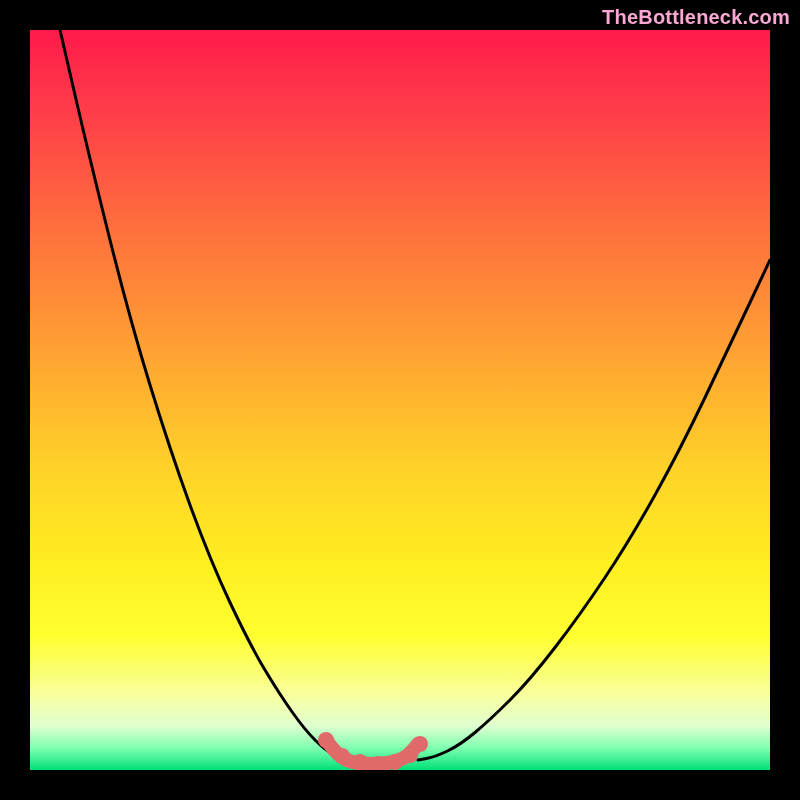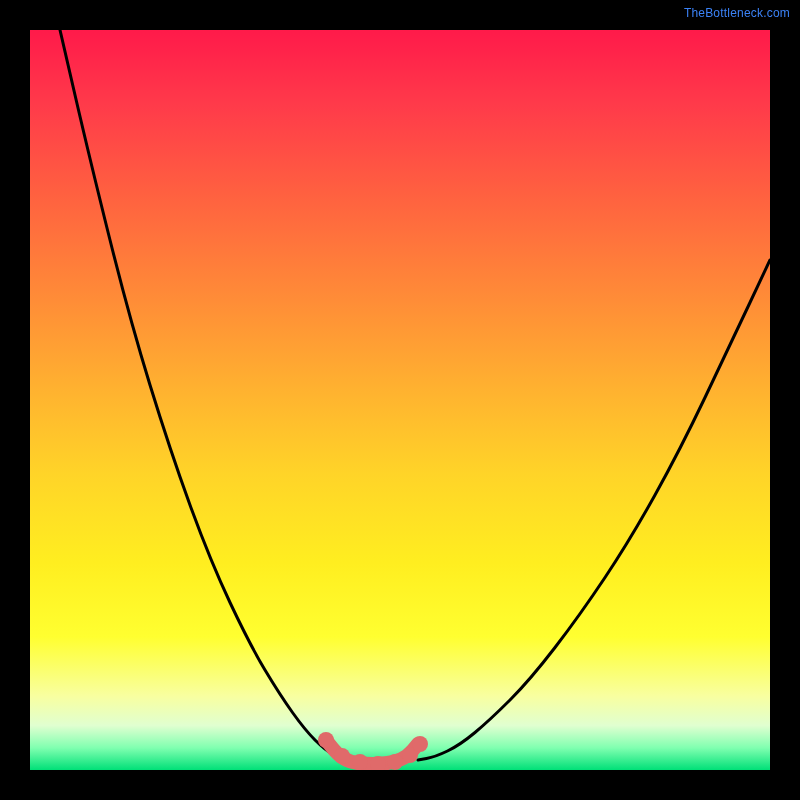--- a/index.html
+++ b/index.html
@@ -34,24 +34,24 @@
       #e0ffd0 94%,
       #80ffb0 97%,
       #00e078 100%
     );
   }
   .watermark {
     position: absolute;
     top: 6px;
     right: 10px;
     font-family: Arial, Helvetica, sans-serif;
-    font-size: 12px;
-    color: #3b82f6;
+    font-size: 20px;
+    color: #f9a8d4;
     letter-spacing: 0.2px;
-    font-weight: 400;
+    font-weight: 700;
   }
   svg.curves {
     position: absolute;
     inset: 0;
   }
 </style>
 </head>
 <body>
 
 <div class="frame">

